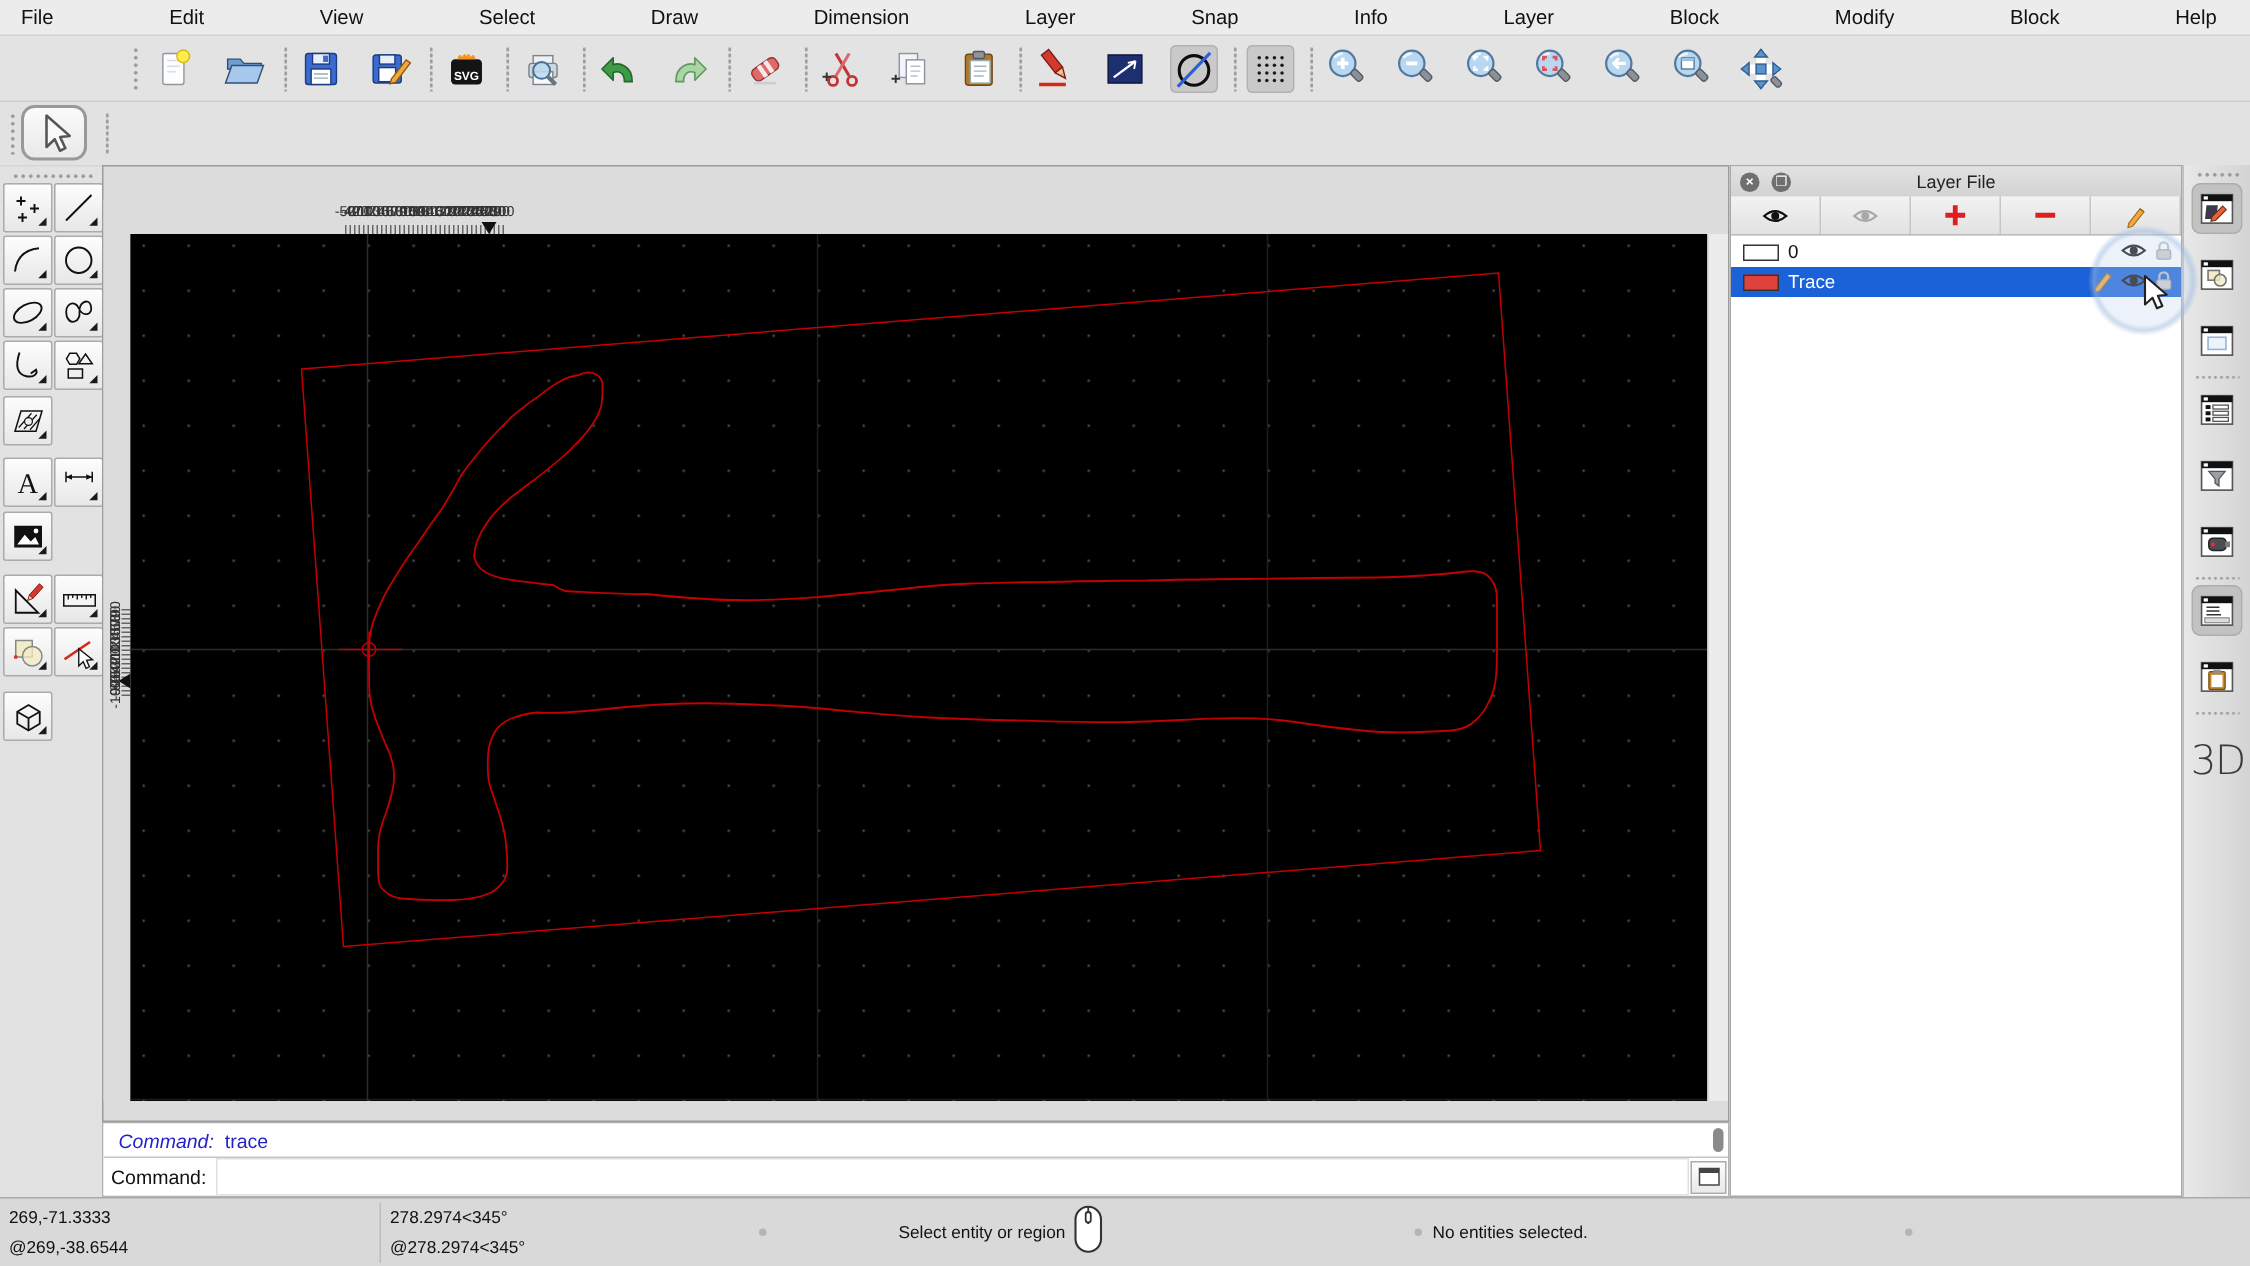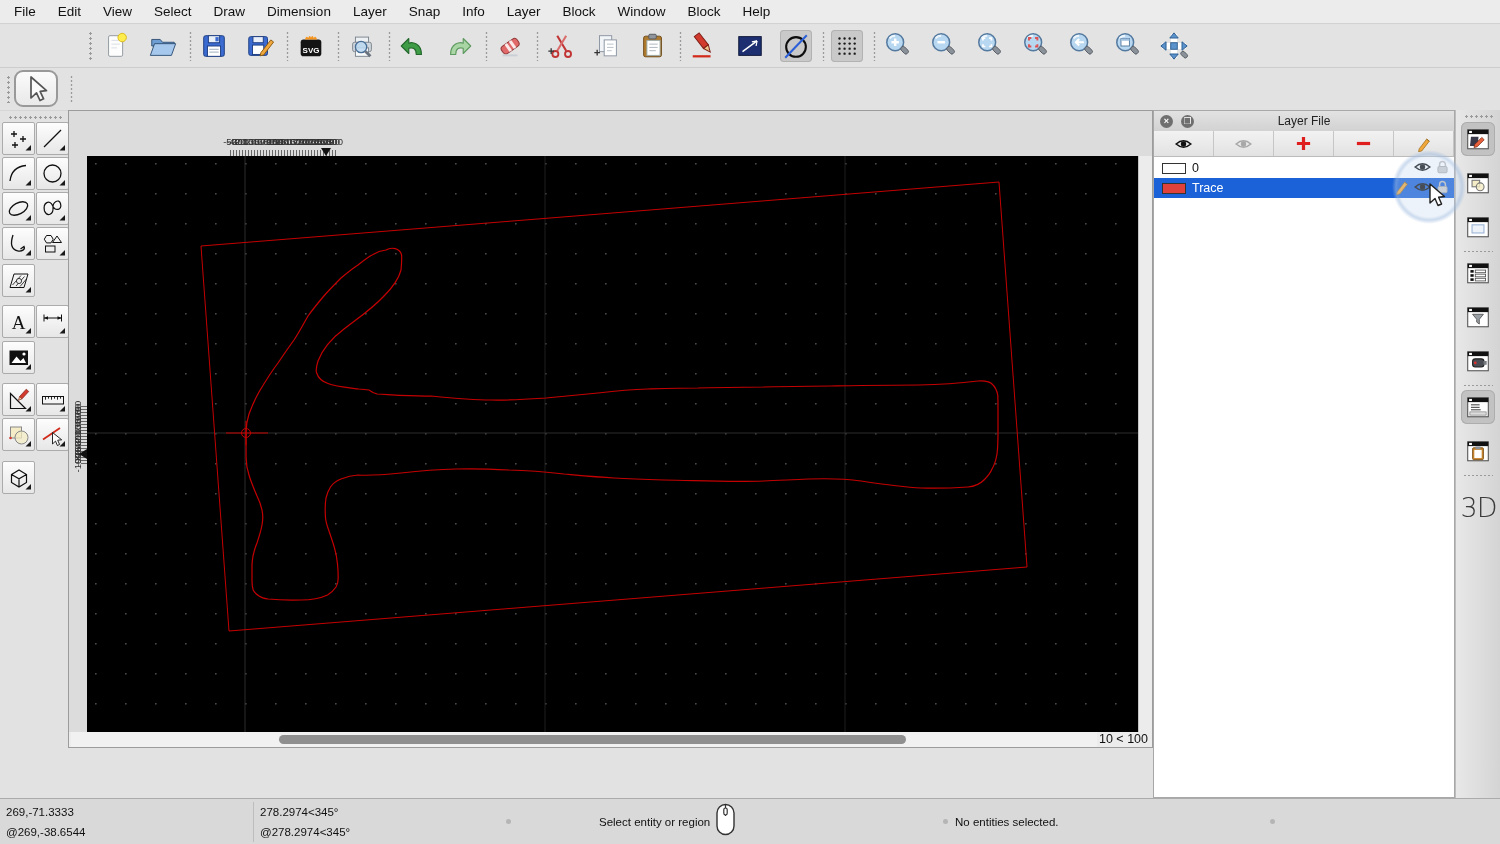--- a/index.html
+++ b/index.html
@@ -1,20 +1,20 @@
 <!DOCTYPE html>
 <html><head>
 <meta charset="utf-8">
 <style>
   html,body{margin:0;padding:0;background:#555;}
   #app{position:relative;width:1500px;height:844px;background:#e2e2e2;overflow:hidden;
        font-family:"Liberation Sans","DejaVu Sans",sans-serif;-webkit-font-smoothing:antialiased;}
   
   #menubar{position:absolute;left:0;top:0;width:1500px;height:24px;background:#ececec;
-           border-bottom:1px solid #d2d2d2;display:flex;align-items:center;padding-left:14px;box-sizing:border-box;}
+           border-bottom:1px solid #d2d2d2;display:flex;align-items:center;padding-left:14px;box-sizing:border-box;justify-content:space-between;}
   .menu-item{font-size:13.5px;color:#111;margin-right:22px;white-space:nowrap;cursor:default;}
   
   #toolbar1{position:absolute;left:0;top:25px;width:1500px;height:43px;background:#e3e3e3;
             border-bottom:1px solid #cdcdcd;display:flex;align-items:center;padding-left:88px;box-sizing:border-box;}
   .tb-handle{width:5px;height:30px;margin-right:8px;
              background-image:radial-gradient(#9a9a9a 1px,transparent 1.3px);background-size:5px 5px;}
   .tb-btn{width:32px;height:32px;margin-right:14px;padding:0;border:0;background:transparent;
           display:flex;align-items:center;justify-content:center;border-radius:4px;}
   .tb-btn.pressed{background:#c9c9c9;box-shadow:inset 0 0 0 1px #b2b2b2;}
   .tb-sep{width:3px;height:30px;margin:0 6px 0 -4px;
@@ -118,21 +118,21 @@
       <span class="menu-item">Edit</span>
       <span class="menu-item">View</span>
       <span class="menu-item">Select</span>
       <span class="menu-item">Draw</span>
       <span class="menu-item">Dimension</span>
       <span class="menu-item">Layer</span>
       <span class="menu-item">Snap</span>
       <span class="menu-item">Info</span>
       <span class="menu-item">Layer</span>
       <span class="menu-item">Block</span>
-      <span class="menu-item">Window</span>
+      <span class="menu-item">Modify</span>
       <span class="menu-item">Block</span>
       <span class="menu-item">Help</span>
     </div>
 
   <div id="toolbar1">
     <span class="tb-handle"></span>
   <button class="tb-btn">
         <svg width="30" height="30" viewBox="0 0 32 32">
           <rect x="7" y="5" width="15" height="22" rx="1.5" fill="#fdfdfd" stroke="#8f969e"></rect>
           <path d="M10 10 h9 M10 14 h9 M10 18 h6" stroke="#d7dde3"></path>
@@ -615,28 +615,39 @@
         <polygon fill="none" stroke="#c40000" stroke-width="1" points="114,90 912,26 940,411 142,475"></polygon>
         <path fill="none" stroke="#c40000" stroke-width="1.2" d="M299 94 C305 90.5 312.5 92.5 314.5 98.5 C315 103 314.5 109 314 114 C312 122 306 131 297 140 C285 153 270 163 257 173 C245 182 236 192 231 205 C229.5 210 228.5 213.5 229.5 216.5 C231 221.5 235 225.5 241 227.5 C248 230.5 260 231.5 272 233 L282 234 L286 236.5 L290 238 C308 239 326 240.5 344 240 C364 242 384 244 404 244 C424 244.5 444 243 459 242 C479 240 495 238.5 511 237 C528 235 544 233.5 561 233 C578 232.5 594 232 611 232 C633 231.5 655 231 677 231 C699 230.5 722 230 744 230 C774 229.5 802 229 832 229 C855 228.5 874 227 891 225 C897 224.5 902 225.5 904.5 227.5 C908 230.5 910 234 910.8 239.5 C911 245 911 248 911 254 L911 275 C911 283 911 291 910 298 C909 304 907.5 309 905 313 C903 318 900 321 897 324 C893 328 887 330.5 881 331 C866 332 849 332.5 834 332 C814 331 794 328 774 325 C742 320.5 709 324 677 325 C644 326.5 610 324.5 577 324 C560 323.5 544 323 527 322 C510 321 494 319.5 477 318 C459 316 440 314.5 422 314 C404 313 387 312.5 369 313 C351 313.5 332 315 314 317 C299 318.5 284 320 271 319 C264 319.5 259 321 254 323 C249 325 245.5 328 243.5 331 C241.5 334 240 338 239 342 C238 348 238 355 238.5 362 C239 366.5 240.5 371 242 375 C244 381 246 386.5 247.5 392 C249 397 250 403 250.5 408 C251 413 251.2 417 251.2 422 C251.2 425 250.5 428.5 249 431 C247 434 244 437 240.5 439 C234 442 224 444 214 444 C203 444.3 191 444 181 443 C177 442.5 174 441.5 172 440 C169 438 167.2 436.5 166.2 434 C165.3 431 165 428 165 425 L165 410 C165 406 165.5 403 166 400 C167 395.5 168 391.5 170 387 C172 381 174 375 175 369 C176 364 176 359 175 354 C174 349 172 344 170 340 C167 333 164 326 162 319 C160 313 159.2 307 159.1 302 C159 293 159 285 159 277 C159 270 160 264 162 258 C165 250 168 243 172 236 C178 226 184 216 191 207 C196 199.5 201.5 191.5 207 184 C212 176.5 216.5 168 221 160 C226 153 231 147 236 141 C242 134 248 128 254 122 C260 117 266 112 271 109 C276 105 281 101 286 98.5 C290 96 295 94.5 299 94 Z"></path>
         <g id="originmark" stroke="#c40000" fill="none">
           <circle cx="159" cy="277" r="4.5"></circle>
           <line x1="139" y1="277" x2="181" y2="277"></line>
           <line x1="159" y1="265" x2="159" y2="289"></line>
         </g>
       </svg>
     </div>
     <div id="vscroll"></div>
-    <div id="hscrollrow">
-      <div id="hscroll-track">
-        <div id="hscroll-thumb"></div>
-      </div>
-      <div id="gridstatus">10 &lt; 100</div>
+  </div>
+
+  <div id="cmddock">
+    <div id="cmdhist">
+      <span class="cmd-hist-label">Command:</span>
+      <span>&nbsp;<span>trace</span></span>
+      <div class="hist-scroll"></div>
+    </div>
+    <div id="cmdline">
+      <label>Command:</label>
+      <input value="" style="">
+      <button class="cmd-sidebtn">
+        <svg width="15" height="13" viewBox="0 0 15 13">
+          <rect x="1" y="1" width="13" height="11" fill="#fff" stroke="#444"></rect>
+            <rect x="1" y="1" width="13" height="3" fill="#444"></rect>
+        </svg>
+      </button>
     </div>
   </div>
-
 
   <div id="layerpanel">
     <div class="lp-header">
       <span class="lp-circle" style="left:6px">×</span>
       <span class="lp-circle" style="left:27px">❐</span>
       <span class="lp-title">Layer File</span>
     </div>
     <div class="lp-toolbar">
         <button class="lp-tool">
           <svg width="19" height="14" viewBox="0 0 22 16">

